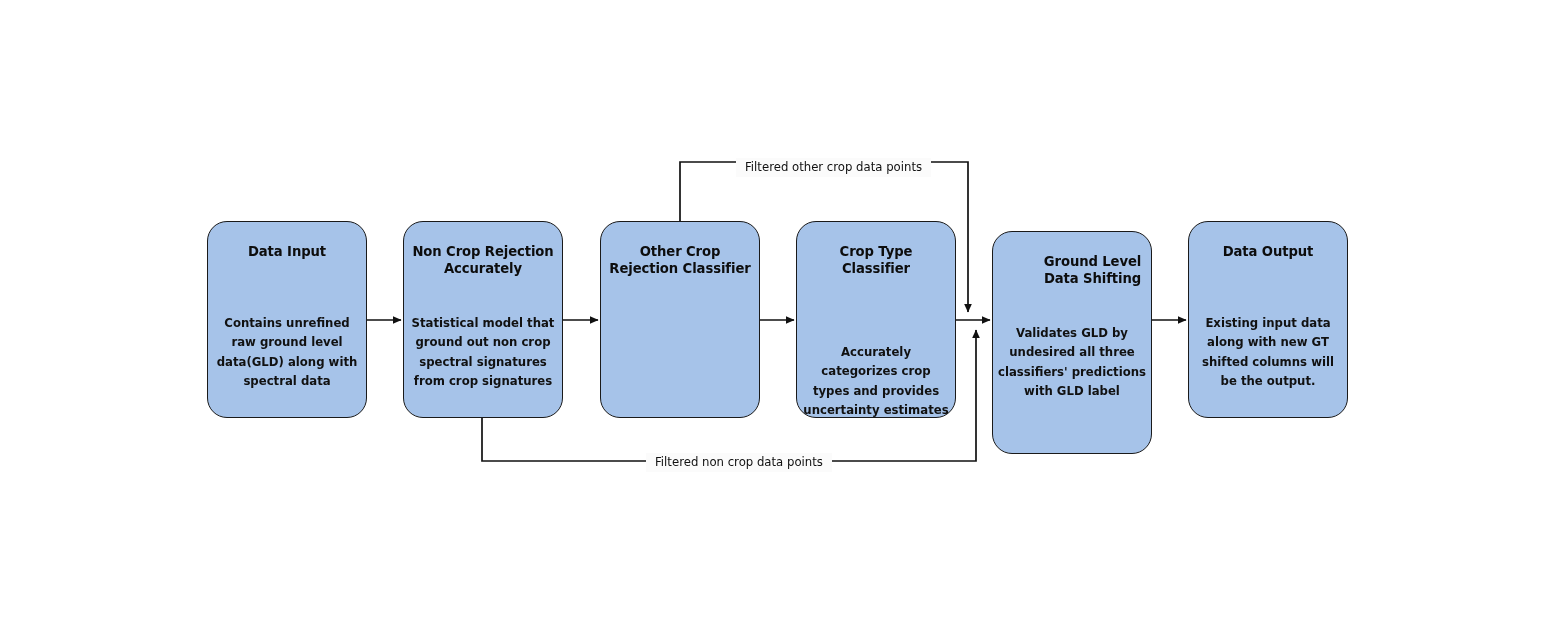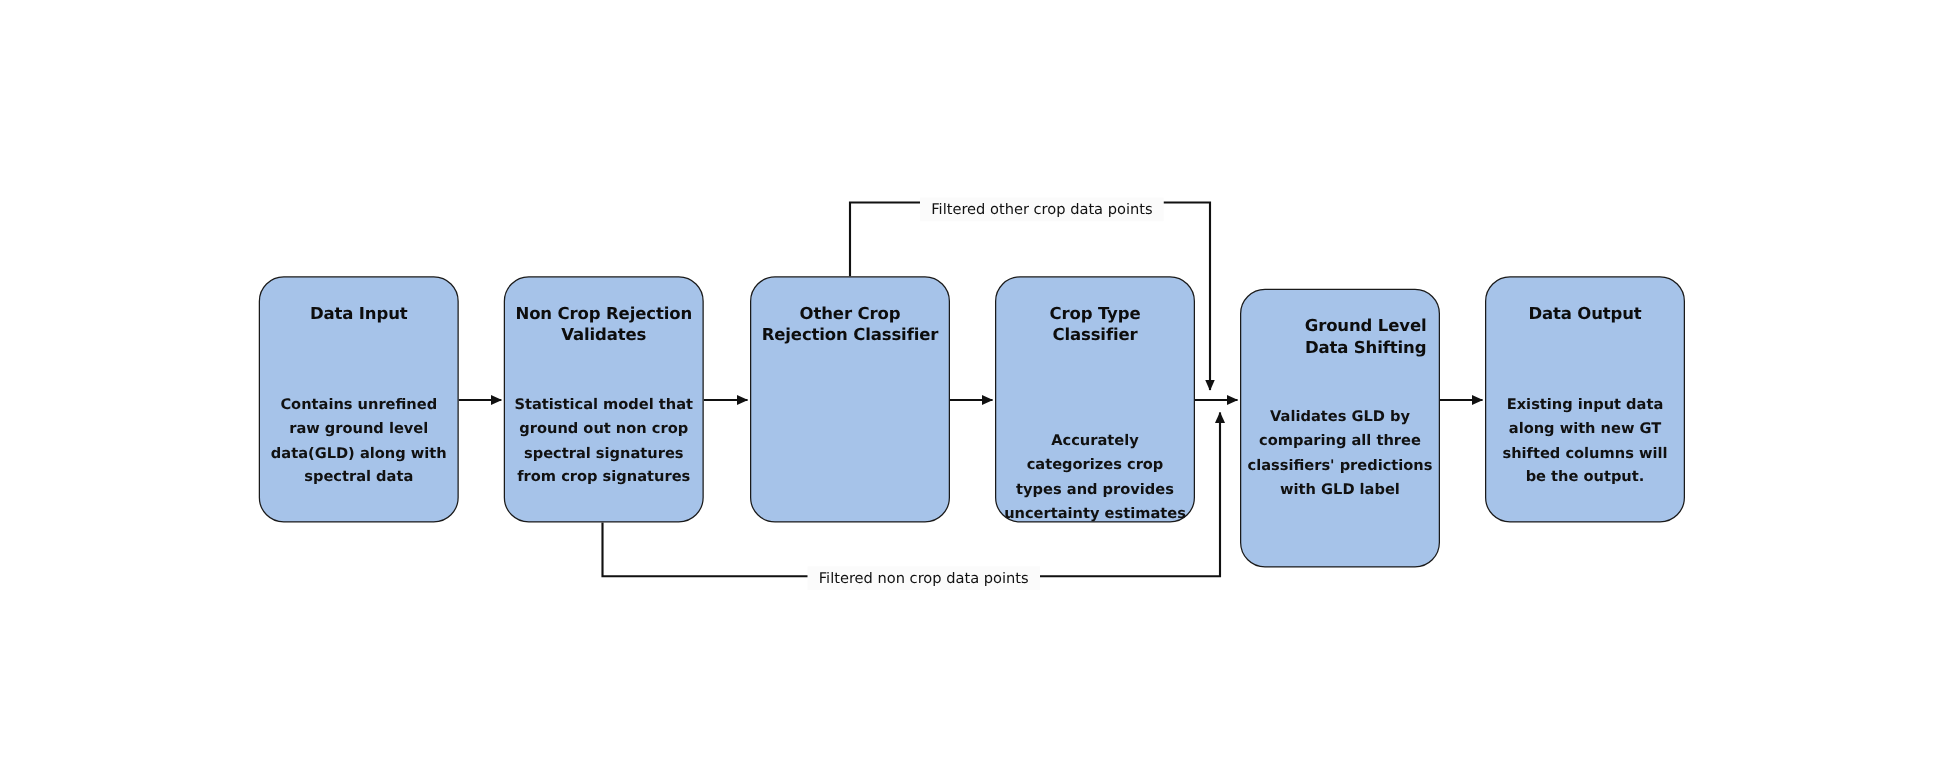--- a/index.html
+++ b/index.html
@@ -98,36 +98,36 @@
 
     <path d="M 482,418 L 482,461 L 976,461 L 976,330" fill="none" stroke="#111111" stroke-width="1.7" marker-end="url(#arrowhead)"></path>
   </svg>
 
   <div class="node" style="left:207px; top:221px; width:160px; height:197px;">
     <div class="node-title">Data Input</div>
     <div class="node-body b1">Contains unrefined raw ground level data(GLD) along with spectral data</div>
   </div>
 
   <div class="node" style="left:403px; top:221px; width:160px; height:197px;">
-    <div class="node-title">Non Crop Rejection Validates</div>
+    <div class="node-title">Non Crop Rejection Accurately</div>
     <div class="node-body b2">Statistical model that ground out non crop spectral signatures from crop signatures</div>
   </div>
 
   <div class="node" style="left:600px; top:221px; width:160px; height:197px;">
     <div class="node-title">Other Crop Rejection Classifier</div>
   </div>
 
   <div class="node" style="left:796px; top:221px; width:160px; height:197px;">
     <div class="node-title">Crop Type Classifier</div>
     <div class="node-body b4">Accurately categorizes crop types and provides uncertainty estimates</div>
   </div>
 
   <div class="node" style="left:992px; top:231px; width:160px; height:223px;padding-left:48px;">
     <div class="node-title">Ground Level Data Shifting</div>
-    <div class="node-body b5">Validates GLD by comparing all three classifiers' predictions with GLD label</div>
+    <div class="node-body b5">Validates GLD by undesired all three classifiers' predictions with GLD label</div>
   </div>
 
   <div class="node" style="left:1188px; top:221px; width:160px; height:197px;">
     <div class="node-title">Data Output</div>
     <div class="node-body b6">Existing input data along with new GT shifted columns will be the output.</div>
   </div>
 
   <div class="edge-label" style="left:736px; top:158px;">Filtered other crop data points</div>
 
   <div class="edge-label" style="left:646px; top:453px;text-align:right;">Filtered non crop data points</div>

